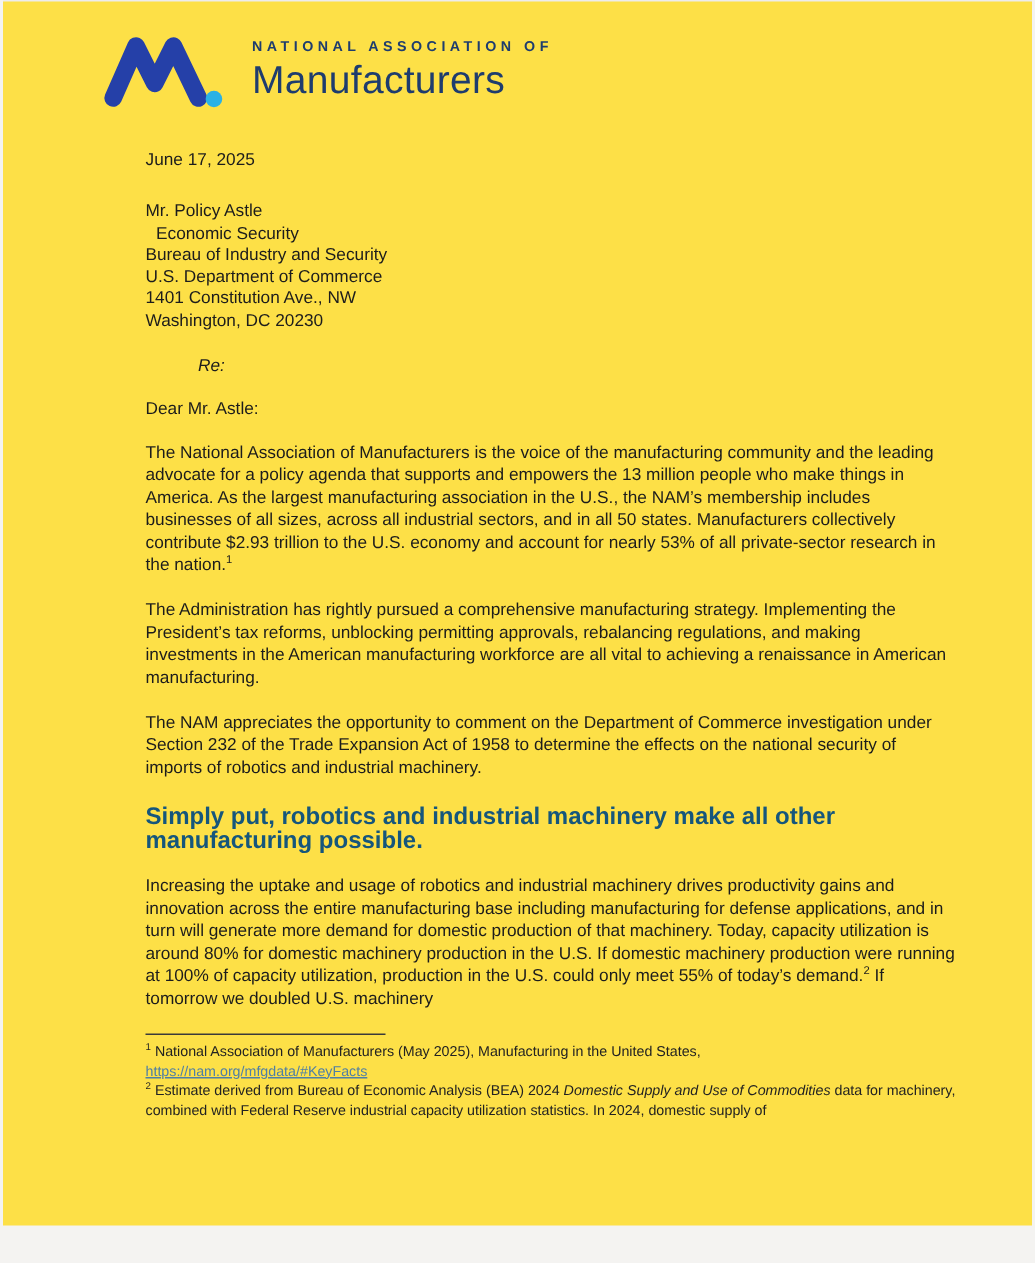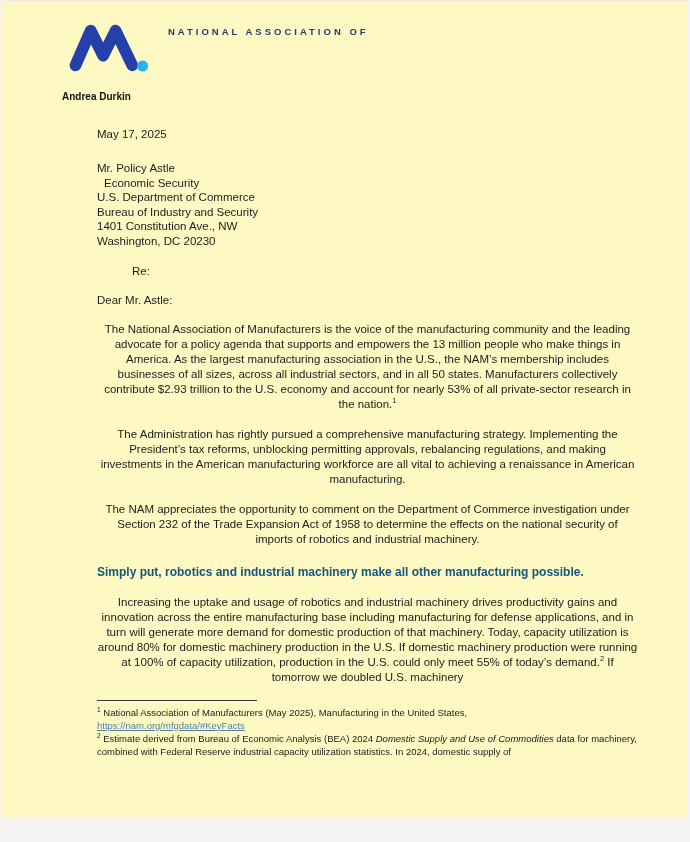--- a/index.html
+++ b/index.html
@@ -6,21 +6,21 @@
   html,body { width:690px; height:842px; }
   body {
     background:#f4f3f1;
     font-family:"Liberation Sans","DejaVu Sans",sans-serif;
     color:#1a1a1a;
     position:relative;
     overflow:hidden;
   }
   .page {
     position:absolute; top:0; left:2px; right:2px; height:817px;
-    background:#fef9c3;
+    background:#fde047;
     border-top:1px solid #eeeceb;
   }
   
   .logo-row { margin:20px 0 0 60px; display:flex; align-items:flex-start; gap:14px; }
   .logo-mark { width:92px; height:54px; flex:0 0 auto; }
   .logo-text { padding-top:5px; }
   .logo-top {
     font-size:9.5px; font-weight:600; letter-spacing:3px;
     color:#1e3c6e; white-space:nowrap;
   }
@@ -34,27 +34,27 @@
   .sender-title { font-size:9.5px; font-style:italic; line-height:12.5px; margin-top:9px; color:#111; }
   
   .content {
     margin:25px 0 0 95px; width:541px;
     font-size:11.5px; line-height:15px; color:#1c1c1c;
   }
   .date { margin-bottom:19px; }
   .address { line-height:14.6px; }
   .address .indent { padding-left:7px; }
   .re-block { display:flex; margin:15px 0 14px 35px; }
-  .re-label { flex:0 0 40px; }
+  .re-label { flex:0 0 40px;font-style:italic; }
   .re-text { width:442px; }
   .salutation { margin-bottom:14px; }
-  .para { margin-bottom:15px;text-align:center; }
+  .para { margin-bottom:15px; }
   sup { font-size:7.5px; line-height:0; vertical-align:super; }
   .section-heading {
-    color:#15567c; font-weight:700; font-size:12px; line-height:16px;
+    color:#15567c; font-weight:700; font-size:16px; line-height:16px;
     margin:17px 0 15px 0;
   }
   
   .footnote-rule {
     margin:10px 0 5px 95px; width:160px;
     border-top:1.2px solid #3a3a3a;
   }
   .footnotes {
     margin:0 0 0 95px; width:552px;
     font-size:9.5px; line-height:13px; color:#222;
@@ -68,36 +68,36 @@
 
 <div class="page">
 
   <div class="logo-row">
     <svg class="logo-mark" viewBox="0 0 124 78" xmlns="http://www.w3.org/2000/svg">
       <polyline points="15,64 37,14 55,50 73,14 97,64" fill="none" stroke="#2540a8" stroke-width="17" stroke-linecap="round" stroke-linejoin="round"></polyline>
       <circle cx="112" cy="65" r="8" fill="#2bb1e5"></circle>
     </svg>
     <div class="logo-text">
       <div class="logo-top">NATIONAL ASSOCIATION OF</div>
+      <div class="logo-bottom">Manufacturers</div>
     </div>
   </div>
 
   <div class="sender">
-    <div class="sender-name">Andrea Durkin</div>
   </div>
 
   <div class="content">
 
-    <div class="date">May 17, 2025</div>
+    <div class="date">June 17, 2025</div>
 
     <div class="address">
       <div>Mr. Policy Astle</div>
       <div class="indent">Economic Security</div>
+      <div>Bureau of Industry and Security</div>
       <div>U.S. Department of Commerce</div>
-      <div>Bureau of Industry and Security</div>
       <div>1401 Constitution Ave., NW</div>
       <div>Washington, DC 20230</div>
     </div>
 
     <div class="re-block">
       <div class="re-label">Re:</div>
     </div>
 
     <div class="salutation">Dear Mr. Astle:</div>
 

